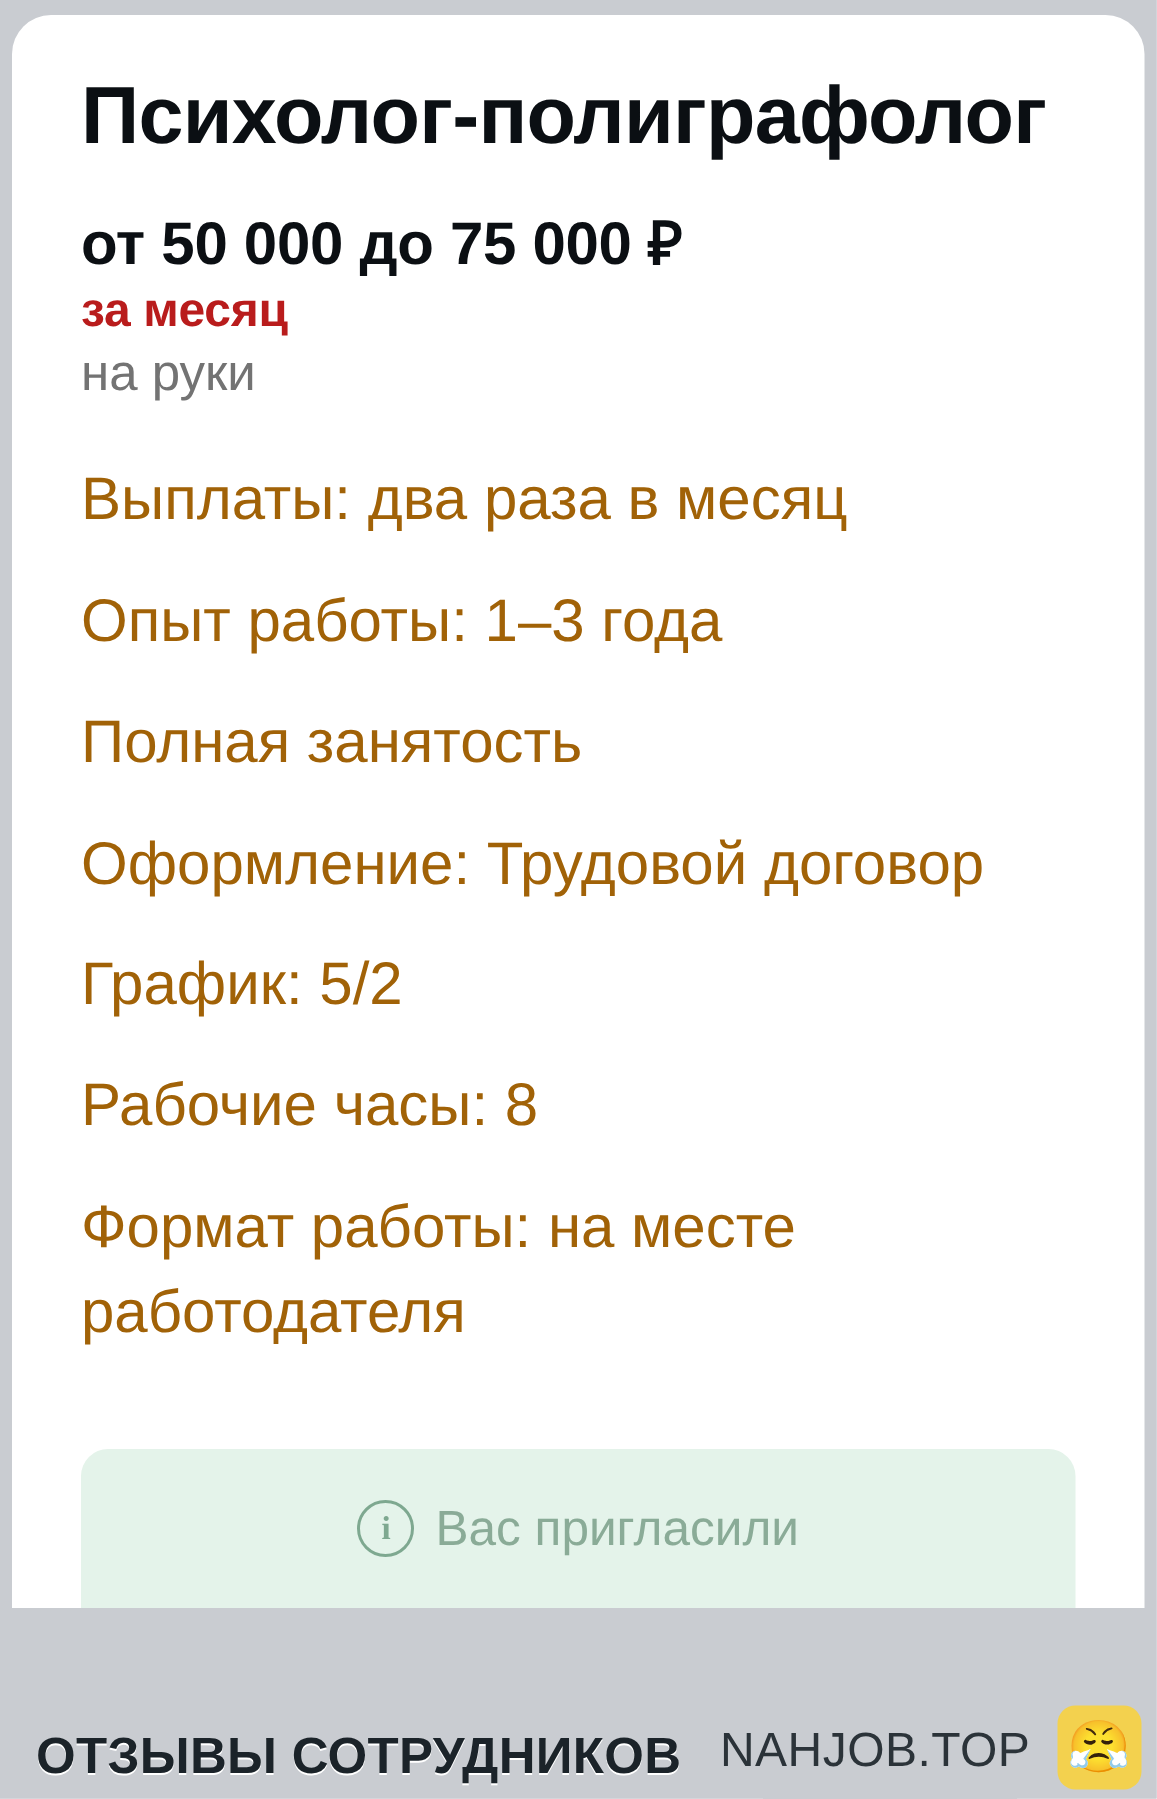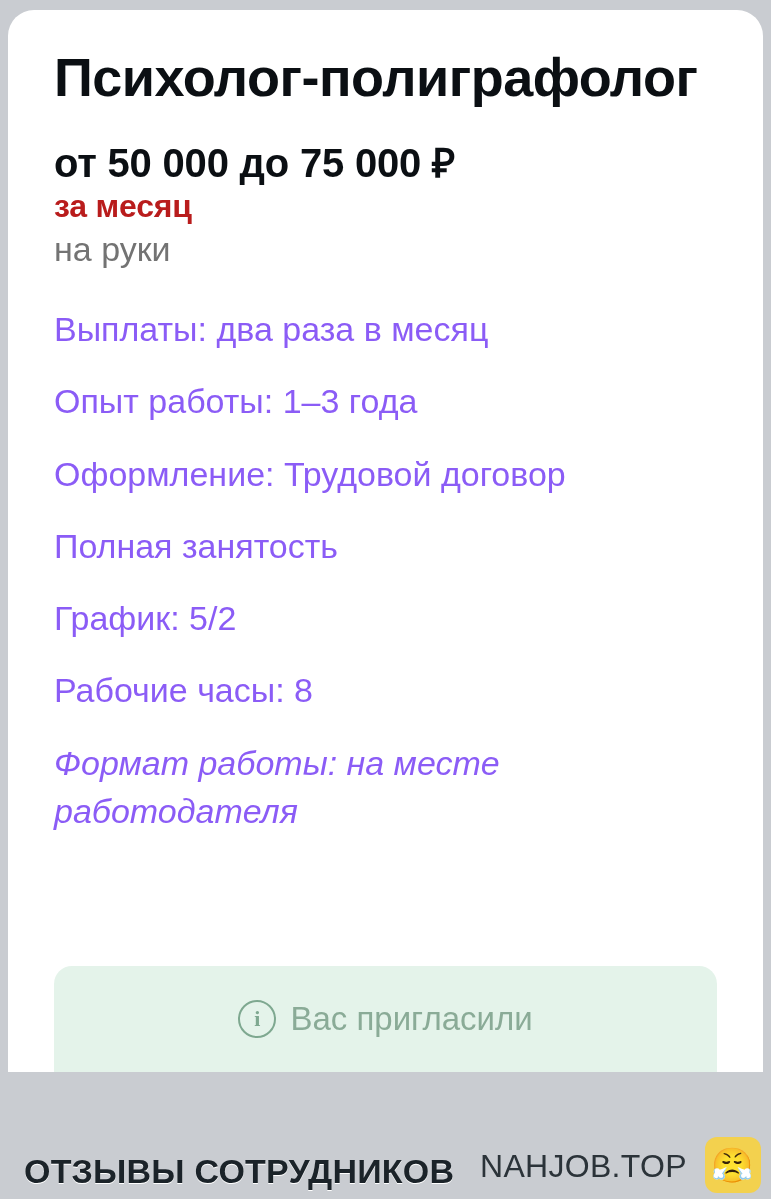--- a/index.html
+++ b/index.html
@@ -61,28 +61,27 @@
     font-size: 34px;
     line-height: 1.35;
     font-weight: normal;
     color: #737373;
     margin: 2px 0 0 0;
   }
   .facts {
     margin-top: 32px;
   }
   .fact {
-    font-size: 34px;
+    font-size: 40px;
     line-height: 1.42;
-    color: #8b5cf6;
+    color: #a16207;
     margin: 0 0 24px 0;
   }
   .fact:last-child {
     margin-bottom: 0;
-    font-style: italic;
   }
   .viewers {
     margin-top: 32px;
     font-size: 31px;
     line-height: 1.42;
     color: #8d98a6;
     max-width: 560px;
   }
   .invite-banner {
     position: absolute;
@@ -163,22 +162,22 @@
 
       <p class="salary">от 50 000 до 75 000 ₽</p>
 
       <p class="salary-period">за месяц</p>
 
       <p class="salary-net">на руки</p>
 
       <div class="facts">
         <p class="fact">Выплаты: два раза в месяц</p>
         <p class="fact">Опыт работы: 1–3 года</p>
+        <p class="fact">Полная занятость</p>
         <p class="fact">Оформление: Трудовой договор</p>
-        <p class="fact">Полная занятость</p>
         <p class="fact">График: 5/2</p>
         <p class="fact">Рабочие часы: 8</p>
         <p class="fact">Формат работы: на месте работодателя</p>
       </div>
 
 
     </div>
 
     <div class="invite-banner">
       <span class="invite-icon">i</span>

